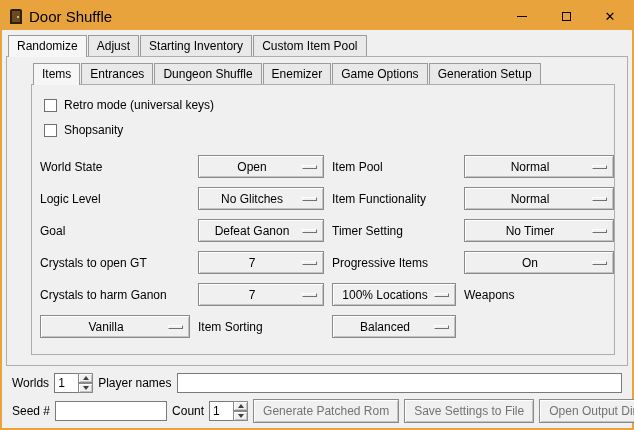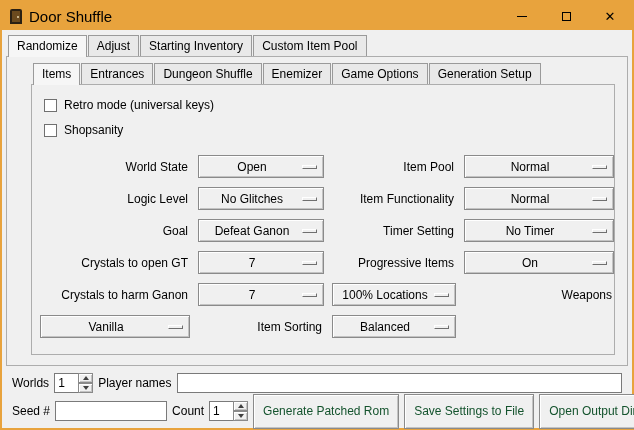--- a/index.html
+++ b/index.html
@@ -63,21 +63,21 @@
     width:13px; height:13px; background:#fff;
     border:1px solid #707070; flex:0 0 auto;
   }
   
   .opt-grid {
     display:grid;
     grid-template-columns:150px 126px 124px 150px;
     column-gap:8px; row-gap:9px;
     align-items:center; margin:14px 0 0 0;
   }
-  .opt-label { text-align:right; padding-right:2px; white-space:nowrap; }
+  .opt-label { text-align:left; padding-right:2px; white-space:nowrap; }
   .btn3d {
     background:#f0f0f0;
     border:1px solid #8a8a8a;
     box-shadow:inset 1px 1px 0 #ffffff, inset -1px -1px 0 #c3c3c3;
   }
   .dropdown {
     height:23px; position:relative;
     display:flex; align-items:center; justify-content:center;
     cursor:default; padding:0 24px 0 6px;
   }
@@ -97,22 +97,22 @@
   }
   .player-names { flex:1; }
   .seed-entry { width:112px; }
   .spin { display:flex; align-items:stretch; height:20px; }
   .spin .entry { width:24px; border-right:none; height:20px; }
   .spin-arrows { width:15px; display:flex; flex-direction:column; }
   .spin-btn { flex:1; display:flex; align-items:center; justify-content:center; }
   .tri-up { width:0; height:0; border-left:3px solid transparent; border-right:3px solid transparent; border-bottom:4px solid #404040; }
   .tri-dn { width:0; height:0; border-left:3px solid transparent; border-right:3px solid transparent; border-top:4px solid #404040; }
   .push-btn {
-    height:35px; padding:0 9px; font-size:12px; font-family:inherit;
-    cursor:default; white-space:nowrap; color:#14532d;
+    height:24px; padding:0 9px; font-size:12px; font-family:inherit;
+    cursor:default; white-space:nowrap; color:#737373;
   }
   .gap-left { margin-left:auto; }
   .lbl { white-space:nowrap; }
 </style>
 </head>
 <body>
 
 <div class="window">
 
   <div class="titlebar">

